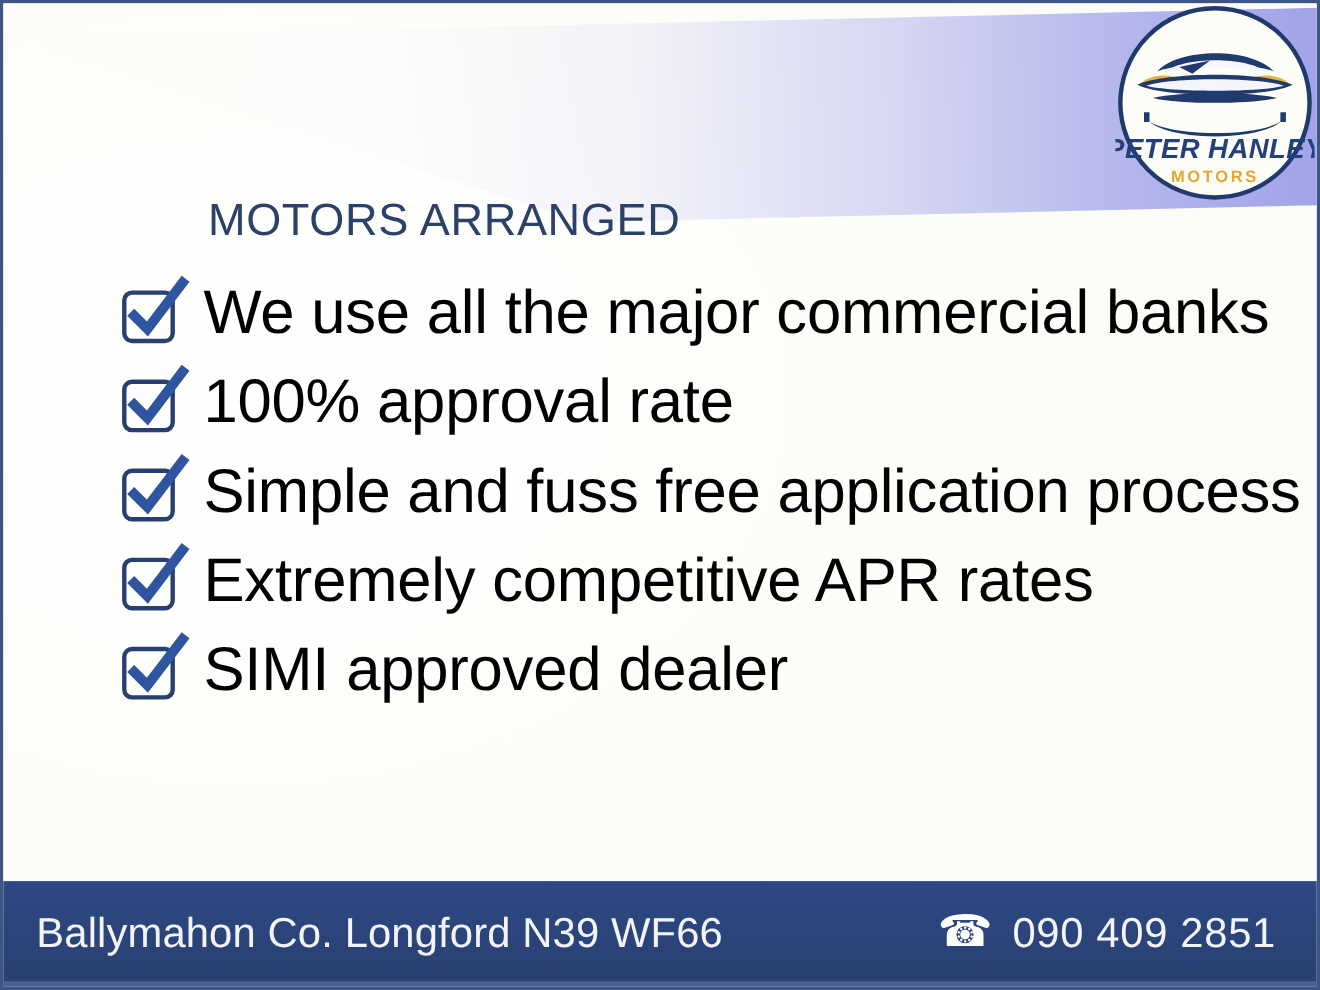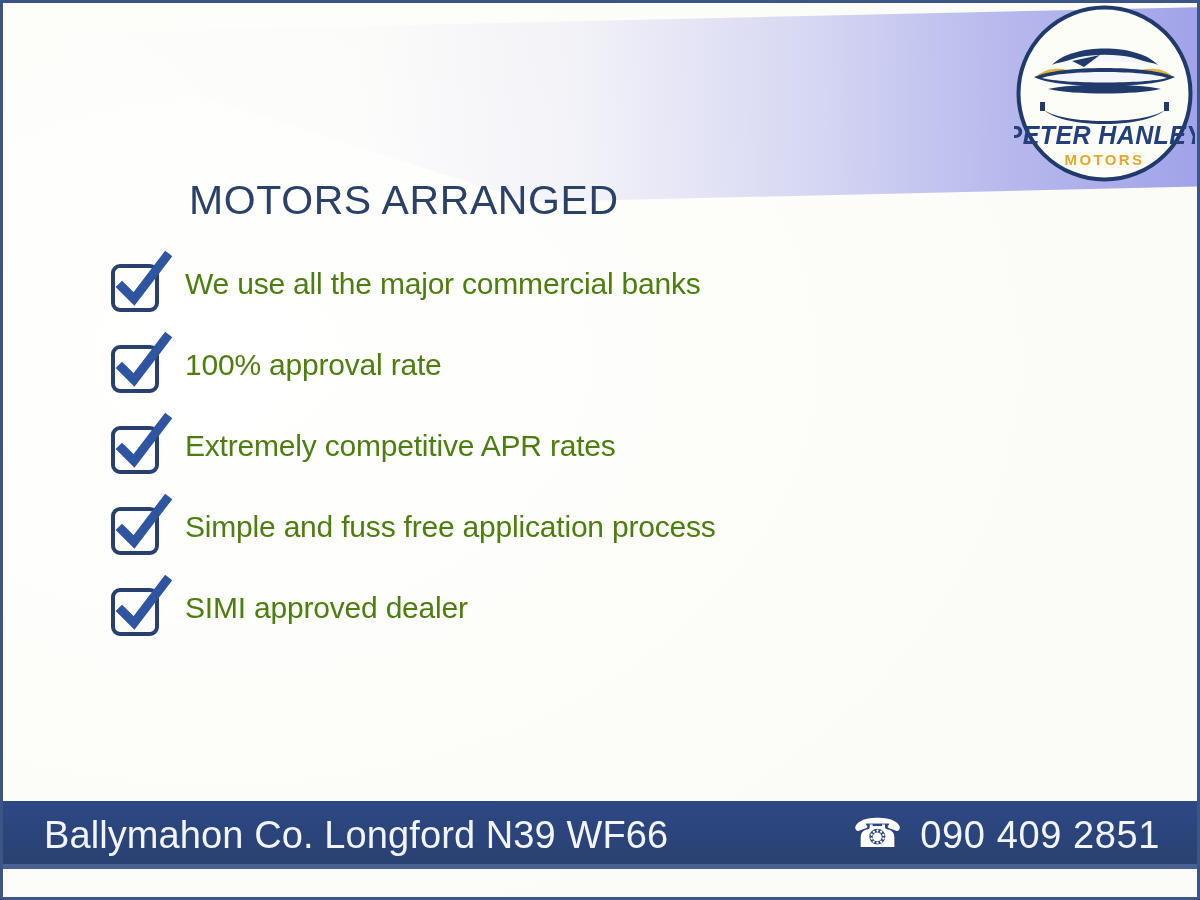--- a/index.html
+++ b/index.html
@@ -90,41 +90,41 @@
   }
   .check-icon {
     position: relative;
     width: 62px;
     height: 62px;
     flex: 0 0 62px;
     margin-right: 16px;
   }
   .check-icon svg { display: block; overflow: visible; }
   .check-label {
-    font-size: 30px;
+    font-size: 56px;
     font-weight: 300;
-    color: #4d7c0f;
+    color: #000000;
     letter-spacing: -0.2px;
     white-space: nowrap;
     line-height: 1;
   }
 
   
   .footer {
     position: absolute;
     left: -3px;
     right: -3px;
     top: 798px;
-    height: 68px;
+    height: 96px;
     background: #2b4682;
     background: linear-gradient(to bottom, #2d4885 0%, #29406f 100%);
     display: flex;
     align-items: center;
     box-sizing: border-box;
-    padding: 0 30px 0 44px;
+    padding: 0 30px 0 33px;
   }
   .footer-address {
     font-size: 38px;
     font-weight: 300;
     color: #f2f4f8;
     letter-spacing: 0.1px;
     white-space: nowrap;
   }
   .footer-phone {
     margin-left: auto;
@@ -227,31 +227,31 @@
     </div>
 
 
     <div class="check-row">
       <span class="check-icon">
         <svg width="62" height="62" viewBox="0 0 62 62" xmlns="http://www.w3.org/2000/svg">
           <rect x="6" y="13" width="44" height="44" rx="7" ry="7" fill="none" stroke="#27406f" stroke-width="4"></rect>
           <path d="M15 34 L27 46 L59 4" fill="none" stroke="#2f54a0" stroke-width="9" stroke-linecap="square" stroke-linejoin="miter"></path>
         </svg>
       </span>
+      <span class="check-label">Simple and fuss free application process</span>
+    </div>
+
+    <div class="check-row">
+      <span class="check-icon">
+        <svg width="62" height="62" viewBox="0 0 62 62" xmlns="http://www.w3.org/2000/svg">
+          <rect x="6" y="13" width="44" height="44" rx="7" ry="7" fill="none" stroke="#27406f" stroke-width="4"></rect>
+          <path d="M15 34 L27 46 L59 4" fill="none" stroke="#2f54a0" stroke-width="9" stroke-linecap="square" stroke-linejoin="miter"></path>
+        </svg>
+      </span>
       <span class="check-label">Extremely competitive APR rates</span>
-    </div>
-
-    <div class="check-row">
-      <span class="check-icon">
-        <svg width="62" height="62" viewBox="0 0 62 62" xmlns="http://www.w3.org/2000/svg">
-          <rect x="6" y="13" width="44" height="44" rx="7" ry="7" fill="none" stroke="#27406f" stroke-width="4"></rect>
-          <path d="M15 34 L27 46 L59 4" fill="none" stroke="#2f54a0" stroke-width="9" stroke-linecap="square" stroke-linejoin="miter"></path>
-        </svg>
-      </span>
-      <span class="check-label">Simple and fuss free application process</span>
     </div>
 
     <div class="check-row">
       <span class="check-icon">
         <svg width="62" height="62" viewBox="0 0 62 62" xmlns="http://www.w3.org/2000/svg">
           <rect x="6" y="13" width="44" height="44" rx="7" ry="7" fill="none" stroke="#27406f" stroke-width="4"></rect>
           <path d="M15 34 L27 46 L59 4" fill="none" stroke="#2f54a0" stroke-width="9" stroke-linecap="square" stroke-linejoin="miter"></path>
         </svg>
       </span>
       <span class="check-label">SIMI approved dealer</span>

